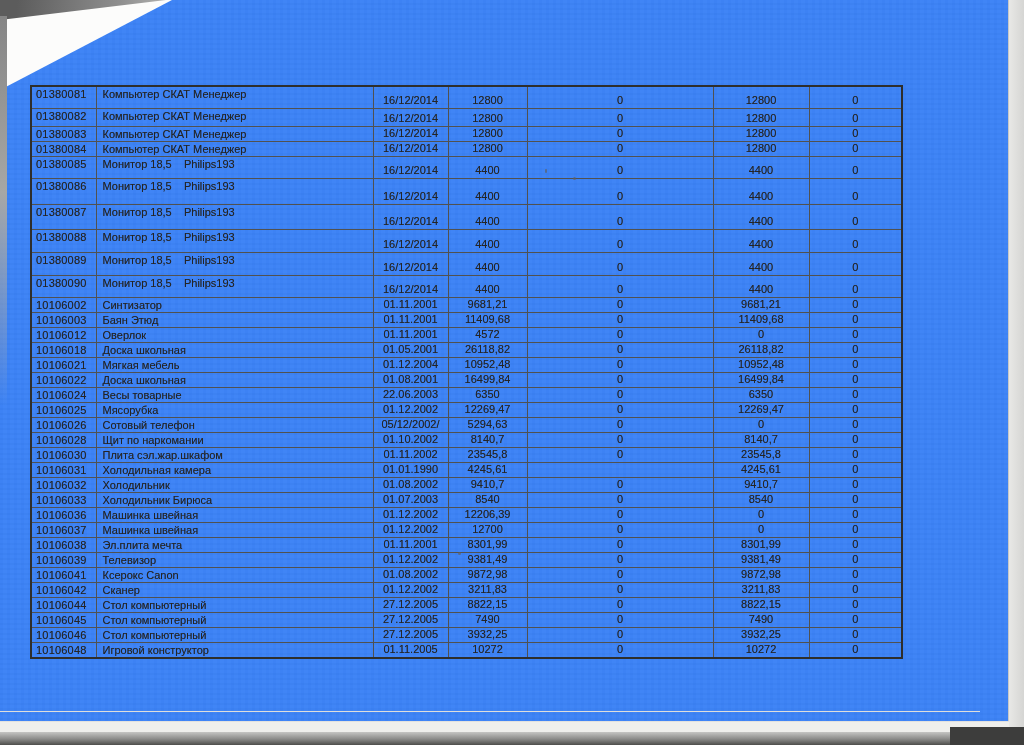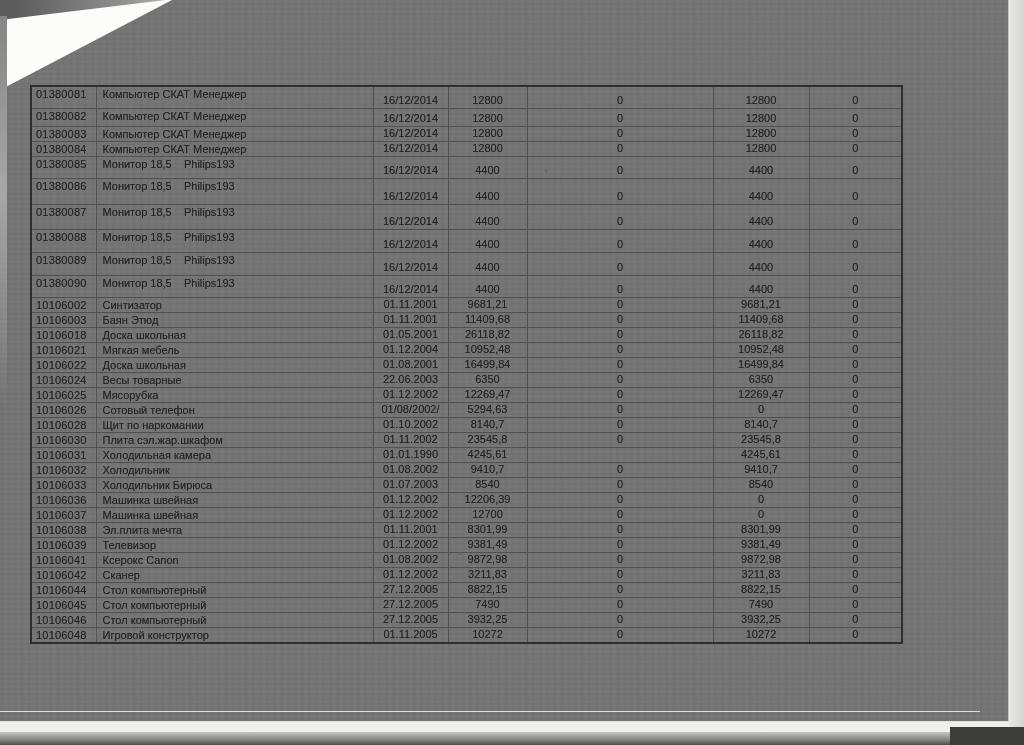--- a/index.html
+++ b/index.html
@@ -1,21 +1,21 @@
 <!DOCTYPE html>
 <html><head>
 <meta charset="utf-8">
 <style>
   html,body{margin:0;padding:0;}
   body{
     width:1024px;height:745px;overflow:hidden;position:relative;
     background:#c9c9c7;
     font-family:"Liberation Sans", sans-serif;
   }
-  .page{position:absolute;inset:0;background:#737373;}
+  .page{position:absolute;inset:0;background:#3b82f6;}
   .page::before{
     content:"";position:absolute;inset:0;pointer-events:none;
     background:
       repeating-linear-gradient(0deg, rgba(0,0,0,0.015) 0 2px, rgba(255,255,255,0.01) 2px 5px),
       repeating-linear-gradient(90deg, rgba(0,0,0,0.008) 0 3px, rgba(255,255,255,0.015) 3px 7px);
   }
   
   .fold-bright{position:absolute;left:0;top:0;width:180px;height:95px;
     clip-path:polygon(0 0,172px 0,0 90px);background:#fcfcfb;}
   .fold-dark{position:absolute;left:0;top:0;width:170px;height:22px;
@@ -177,20 +177,29 @@
         <tr style="height: 14.2px; margin-left: 12px;">
           <td class="c-num">10106003</td>
           <td class="c-name">Баян Этюд</td>
           <td class="c-val">01.11.2001</td>
           <td class="c-val">11409,68</td>
           <td class="c-val">0</td>
           <td class="c-val">11409,68</td>
           <td class="c-val">0</td>
         </tr>
         <tr style="height: 14.2px;">
+          <td class="c-num">10106012</td>
+          <td class="c-name">Оверлок</td>
+          <td class="c-val">01.11.2001</td>
+          <td class="c-val">4572</td>
+          <td class="c-val">0</td>
+          <td class="c-val">0</td>
+          <td class="c-val">0</td>
+        </tr>
+        <tr style="height: 14.2px;">
           <td class="c-num">10106018</td>
           <td class="c-name">Доска школьная</td>
           <td class="c-val">01.05.2001</td>
           <td class="c-val">26118,82</td>
           <td class="c-val">0</td>
           <td class="c-val">26118,82</td>
           <td class="c-val">0</td>
         </tr>
         <tr style="height: 14.2px;">
           <td class="c-num">10106021</td>
@@ -224,21 +233,21 @@
           <td class="c-name">Мясорубка</td>
           <td class="c-val">01.12.2002</td>
           <td class="c-val">12269,47</td>
           <td class="c-val">0</td>
           <td class="c-val">12269,47</td>
           <td class="c-val">0</td>
         </tr>
         <tr style="height: 14.2px; padding-left: 12px;">
           <td class="c-num">10106026</td>
           <td class="c-name">Сотовый телефон</td>
-          <td class="c-val">01/08/2002/</td>
+          <td class="c-val">05/12/2002/</td>
           <td class="c-val">5294,63</td>
           <td class="c-val">0</td>
           <td class="c-val">0</td>
           <td class="c-val">0</td>
         </tr>
         <tr style="height: 14.2px;">
           <td class="c-num">10106028</td>
           <td class="c-name">Щит по наркомании</td>
           <td class="c-val">01.10.2002</td>
           <td class="c-val">8140,7</td>

